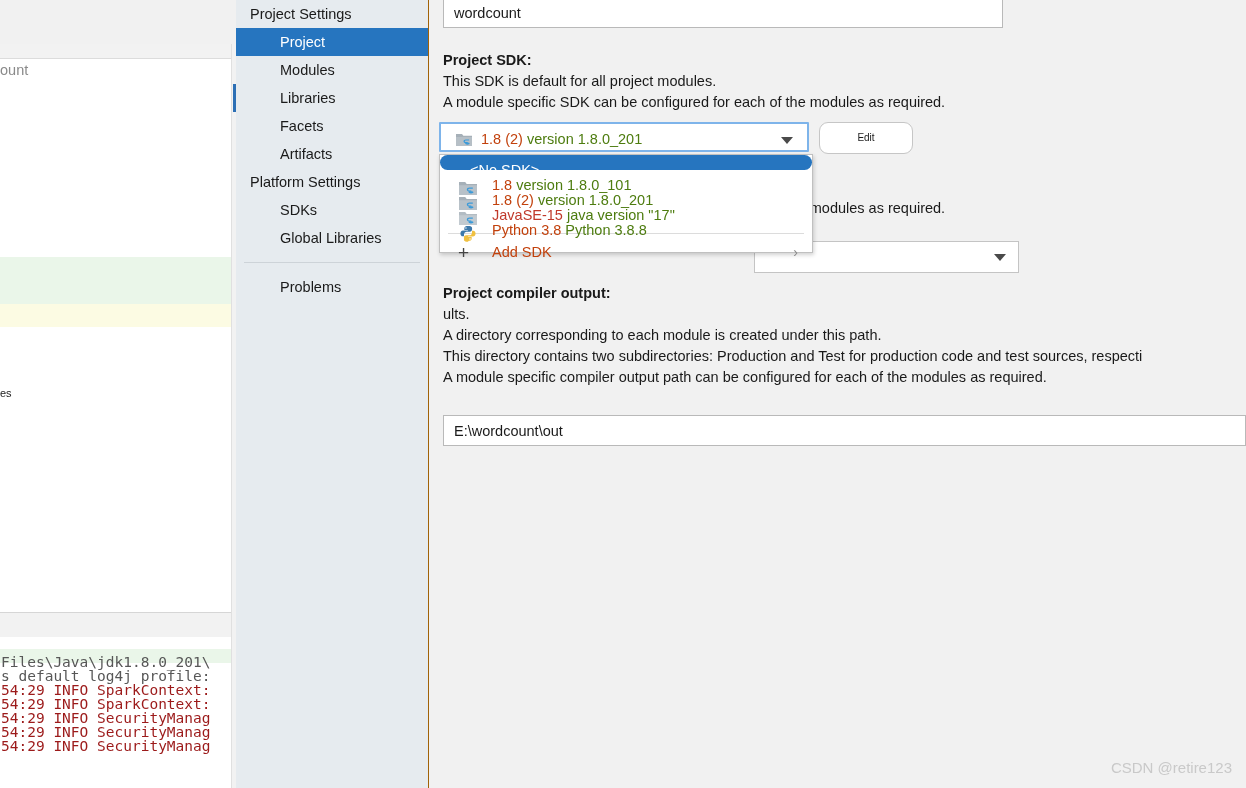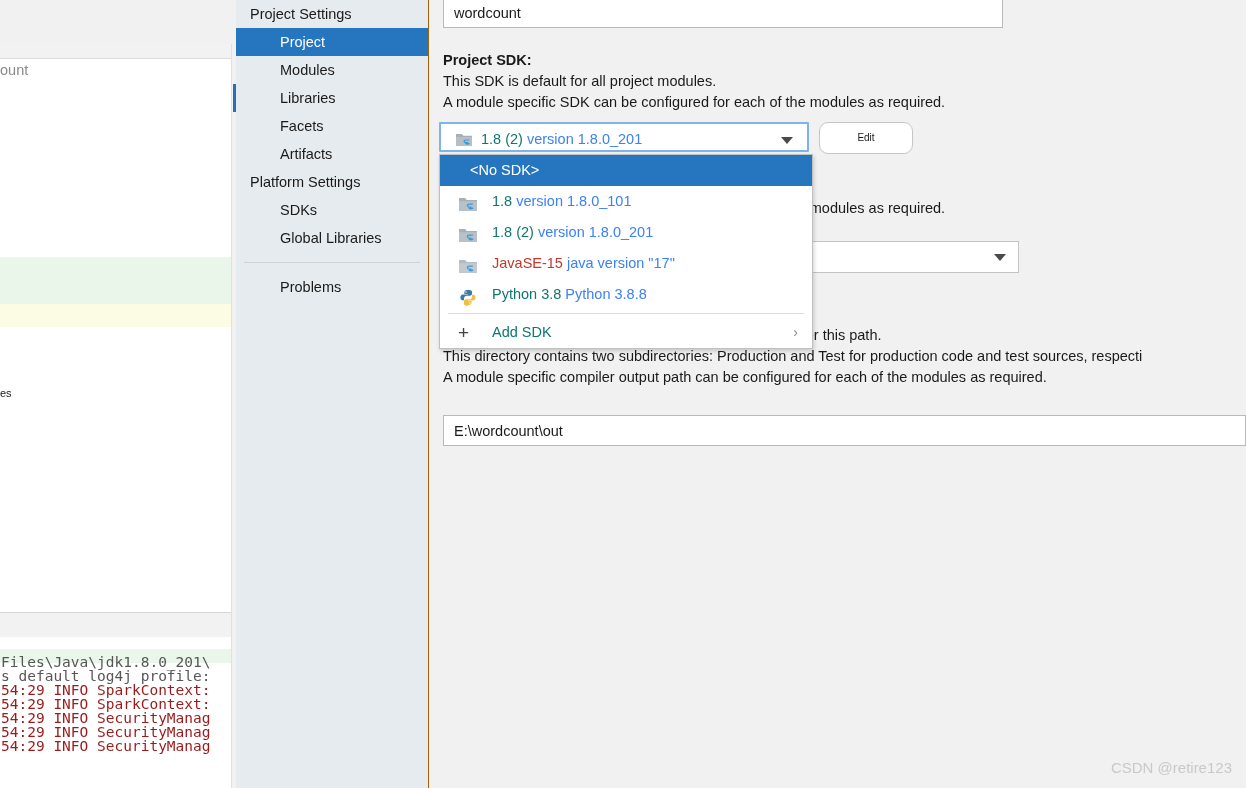--- a/index.html
+++ b/index.html
@@ -214,40 +214,41 @@
     left: 10px; top: 154px;
     width: 374px;
     background: #ffffff;
     border: 1px solid #c0c0c0;
     box-shadow: 1px 2px 4px rgba(0,0,0,0.18);
     z-index: 50;
     box-sizing: border-box;
   }
   .dd-item {
     position: relative;
-    height: 31px; line-height: 31px;
+    height: 15px; line-height: 31px;
     white-space: nowrap;
     font-size: 14.5px;
     cursor: default;
+    border-radius: 8px;
   }
   .dd-item.highlight {
     background: #2675bf;
     color: #ffffff;
   }
   .dd-item .dd-icon {
     position: absolute; left: 18px; top: 7px;
     width: 20px; height: 17px;
   }
   .dd-item .dd-label {
     position: absolute; left: 52px; top: 0;
   }
   .dd-item.nosdk .dd-label { left: 30px; }
-  .dd-name  { color: #0f766e; font-weight: normal; }
+  .dd-name  { color: #c2410c; font-weight: normal; }
   .dd-name.red { color: #c0392b; }
-  .dd-ver   { color: #3b82f6; }
+  .dd-ver   { color: #4d7c0f; }
   .dd-sep {
     height: 1px; margin: 3px 8px 3px 8px; background: #dcdcdc;
   }
   .dd-item.add .dd-label { left: 52px; text-align: center; }
   .dd-plus {
     position: absolute; left: 18px; top: 0; height: 31px; line-height: 31px;
     font-size: 19px; color: #444; font-weight: 300;
   }
   .dd-chevron {
     position: absolute; right: 14px; top: 0; height: 31px; line-height: 31px;

